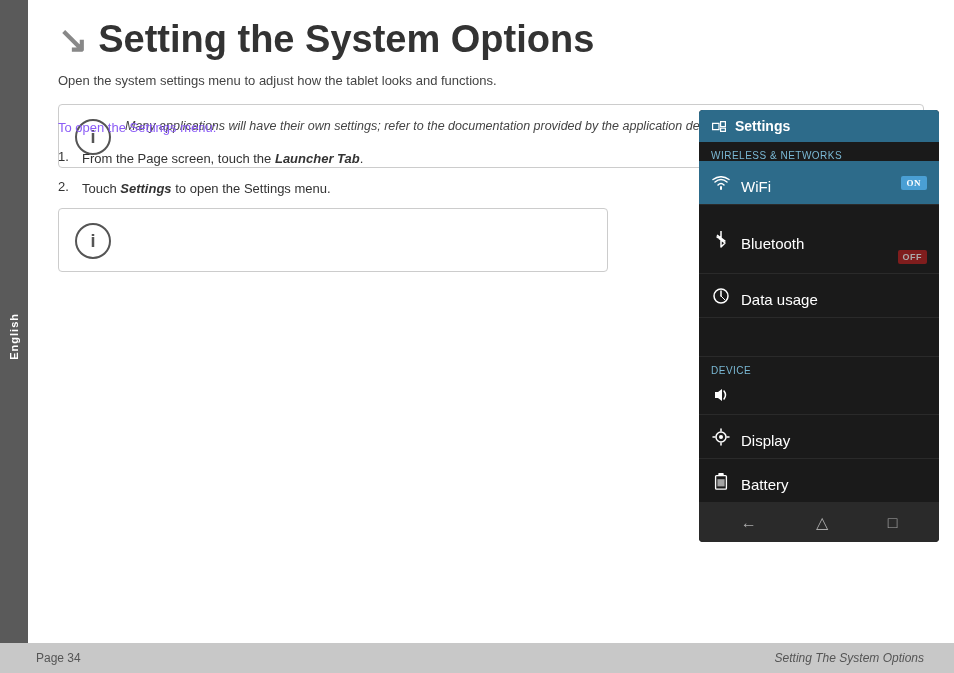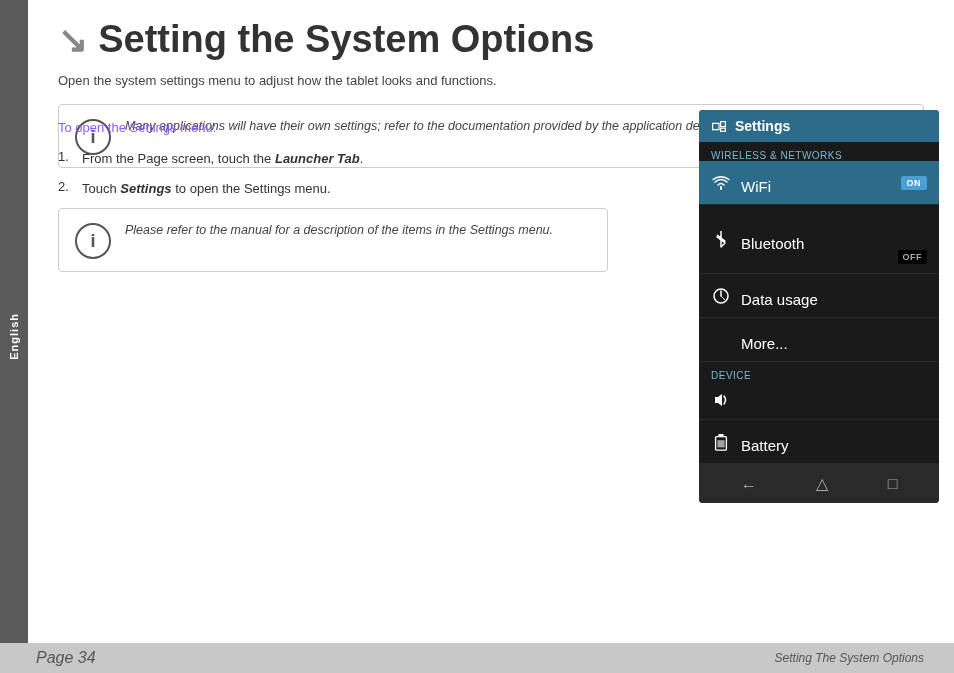--- a/index.html
+++ b/index.html
@@ -207,24 +207,25 @@
     }
 
     .toggle-on {
       background: #4a9fd4;
       border-radius: 2px;
       padding: 2px 6px;
       font-size: 9px;
       color: white;
       font-weight: bold;
       letter-spacing: 0.5px;
+      font-family: Liberation Serif, serif;
     }
 
     .toggle-off {
-      background: #000000;
+      background: #7f1d1d;
       border-radius: 2px;
       padding: 2px 5px;
       font-size: 9px;
       color: #aaa;
       font-weight: bold;
       letter-spacing: 0.5px;
       margin-top: 36px;
     }
 
     .device-footer {
@@ -248,23 +249,22 @@
       right: 0;
       height: 30px;
       background: #c8c8c8;
       display: flex;
       align-items: center;
       justify-content: space-between;
       padding: 0 30px 0 36px;
     }
 
     .footer-page {
-      font-size: 16px;
+      font-size: 12px;
       color: #555;
-      font-style: italic;
     }
 
     .footer-chapter {
       font-size: 12px;
       color: #555;
       font-style: italic;
     }
 
     
     .wifi-svg { width: 16px; height: 13px; }
@@ -303,21 +303,20 @@
   <div class="step">
     <span class="step-num">2.</span>
     <span class="step-text">
       <span>Touch </span><b>Settings</b><span> to open the Settings menu.</span>
     </span>
   </div>
 
 
   <div class="info-box">
     <div class="info-icon">i</div>
-    <p class="info-text">Please refer to the manual for a description of the items in the Settings menu.</p>
   </div>
 </div>
 
 <div class="device-screenshot">
 
   <div class="device-header">
     <svg class="wifi-svg device-header-icon" viewBox="0 0 20 16" fill="none" xmlns="http://www.w3.org/2000/svg">
       <path d="M2 4 L10 4 L10 12 L2 12 Z" fill="none" stroke="white" stroke-width="1.5"></path>
       <path d="M12 2 L18 2 L18 8 L12 8 Z" fill="none" stroke="white" stroke-width="1.5"></path>
       <path d="M12 10 L18 10 L18 14 L12 14 Z" fill="none" stroke="white" stroke-width="1.5"></path>
@@ -356,34 +355,43 @@
         <circle cx="9" cy="9" r="7" stroke="white" stroke-width="1.5"></circle>
         <path d="M9 9 L9 4" stroke="white" stroke-width="1.5" stroke-linecap="round"></path>
         <path d="M9 9 L13 13" stroke="white" stroke-width="1" stroke-linecap="round"></path>
       </svg>
     </div>
     <span class="device-item-label">Data usage</span>
   </div>
 
   <div class="device-item">
     <div class="device-item-icon"></div>
-    <span class="device-item-label">More...</span>
   </div>
 
   <div class="device-section-label">DEVICE</div>
 
   <div class="device-item">
     <div class="device-item-icon">
       <svg width="18" height="18" viewBox="0 0 18 18" fill="none">
         <path d="M3 6 L3 12 L6 12 L10 15 L10 3 L6 6 Z" fill="white"></path>
         <path d="M12 5 Q15 9 12 13" stroke="white" stroke-width="1.5" fill="none" stroke-linecap="round"></path>
       </svg>
     </div>
   </div>
 
+  <div class="device-item">
+    <div class="device-item-icon">
+      <svg width="18" height="18" viewBox="0 0 18 18" fill="none">
+        <circle cx="9" cy="9" r="5" stroke="white" stroke-width="1.5" fill="none"></circle>
+        <circle cx="9" cy="9" r="2" fill="white"></circle>
+        <path d="M9 1 L9 3 M9 15 L9 17 M1 9 L3 9 M15 9 L17 9" stroke="white" stroke-width="1.5" stroke-linecap="round"></path>
+      </svg>
+    </div>
+    <span class="device-item-label">Display</span>
+  </div>
 
 
   <div class="device-item">
     <div class="device-item-icon">
       <svg width="14" height="18" viewBox="0 0 14 20" fill="none">
         <rect x="1" y="4" width="12" height="15" rx="1" stroke="white" stroke-width="1.5" fill="none"></rect>
         <rect x="4" y="1" width="6" height="3" rx="1" fill="white"></rect>
         <rect x="3" y="8" width="8" height="8" fill="white" opacity="0.6"></rect>
       </svg>
     </div>

